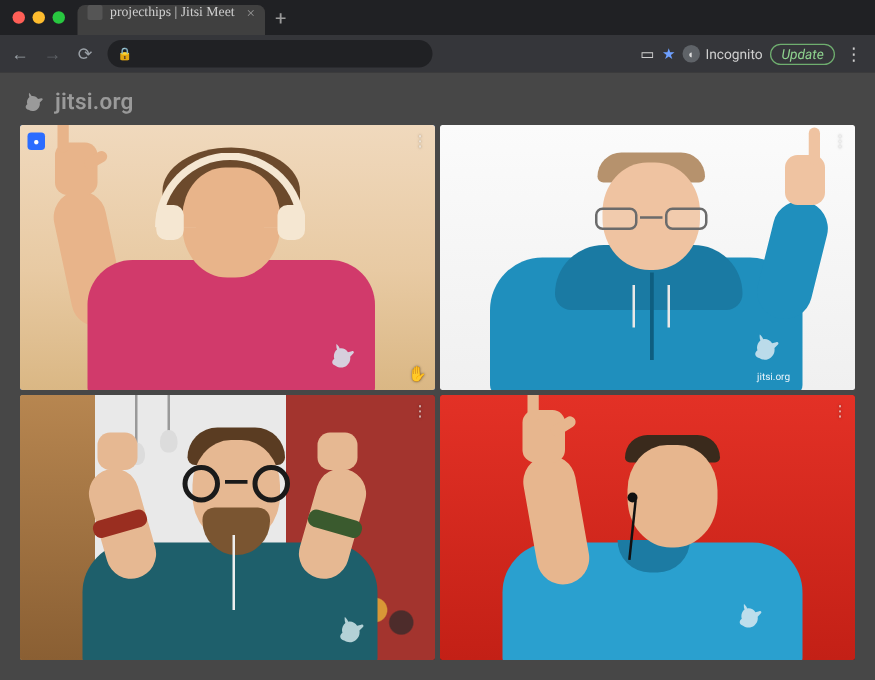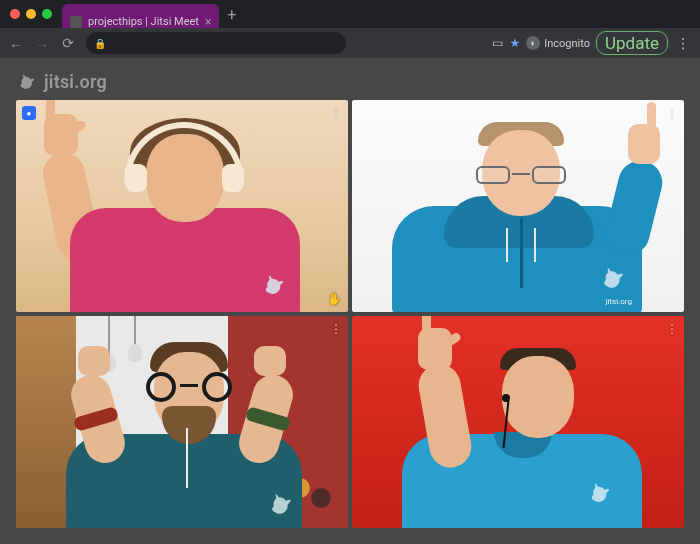--- a/index.html
+++ b/index.html
@@ -3,38 +3,38 @@
 <meta charset="utf-8">
 <style>
   * { box-sizing: border-box; margin: 0; padding: 0; }
   html, body { width: 700px; height: 544px; overflow: hidden; font-family: -apple-system, BlinkMacSystemFont, "Segoe UI", Roboto, Arial, sans-serif; background:#111; }
   .browser { width:700px; height:544px; background:#2c2c2c; display:flex; flex-direction:column; }
 
   
   .tabbar { height:28px; background:#202124; display:flex; align-items:flex-end; padding:0 6px; }
   .traffic { display:flex; gap:6px; align-items:center; height:100%; padding:0 6px 0 4px; }
   .dot { width:10px; height:10px; border-radius:50%; }
-  .tab { height:24px; background:#701a75; border-radius:6px 6px 0 0; display:flex; align-items:flex-end; padding:0 8px; gap:6px; min-width:150px; max-width:180px; margin-left:4px; }
+  .tab { height:24px; background:#404040; border-radius:6px 6px 0 0; display:flex; align-items:flex-start; padding:0 8px; gap:6px; min-width:150px; max-width:180px; margin-left:4px;font-family:Liberation Serif, serif; }
   .favicon { width:12px; height:12px; border-radius:2px; background:#555; display:flex; align-items:center; justify-content:center; }
   .tab-title { color:#cfcfcf; font-size:11px; white-space:nowrap; overflow:hidden; text-overflow:ellipsis; flex:1; }
   .tab-close { color:#9a9a9a; font-size:12px; line-height:1; cursor:pointer; }
   .newtab { color:#9a9a9a; font-size:16px; padding:0 8px 4px 8px; cursor:pointer; }
 
   
   .urlrow { height:30px; background:#35363a; display:flex; align-items:center; padding:0 8px; gap:10px; }
   .nav-ico { color:#9aa0a6; font-size:14px; display:flex; align-items:center; justify-content:center; width:16px; cursor:pointer; }
   .urlbox { flex:0 0 auto; width:260px; height:22px; background:#202124; border-radius:11px; display:flex; align-items:center; padding:0 8px; gap:6px; }
   .lock { color:#9aa0a6; font-size:10px; }
   .urltext { color:#cfcfcf; font-size:11px; white-space:nowrap; overflow:hidden; text-overflow:ellipsis; }
   .urltext .path { color:#8a8d91; }
   .url-spacer { flex:1; }
   .right-ico { color:#cfcfcf; font-size:12px; display:flex; align-items:center; gap:6px; }
   .incog-pill { display:flex; align-items:center; gap:4px; color:#cfcfcf; font-size:11px; }
   .incog-glyph { width:14px; height:14px; border-radius:50%; background:#5f6368; display:flex; align-items:center; justify-content:center; font-size:9px; color:#ddd; }
-  .update-pill { border:1px solid #6fae6f; color:#8fd48f; font-size:17px; padding:1px 8px; border-radius:10px; cursor:pointer; }
+  .update-pill { border:1px solid #6fae6f; color:#8fd48f; font-size:11px; padding:1px 8px; border-radius:10px; cursor:pointer;font-style:italic; }
   .kebab { color:#cfcfcf; font-size:14px; padding:0 2px; cursor:pointer; }
 
   
   .page { flex:1; background:#474747; display:flex; flex-direction:column; padding:12px 16px 16px 16px; gap:8px; }
   .brand { display:flex; align-items:center; gap:6px; color:#9a9a9a; font-size:18px; font-weight:600; letter-spacing:.2px; }
   .brand svg { width:22px; height:22px; fill:#9a9a9a; }
 
   .grid { flex:1; display:grid; grid-template-columns:1fr 1fr; grid-template-rows:1fr 1fr; gap:4px; }
   .tile { position:relative; border-radius:2px; overflow:hidden; background:#222; }
   .tile.active { outline:2px solid #3b82f6; outline-offset:-2px; }

